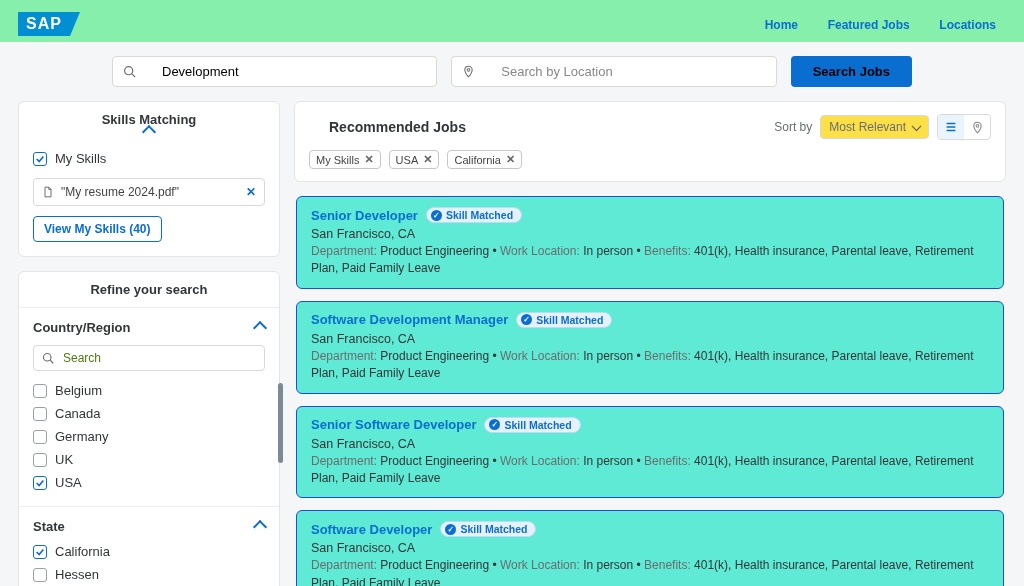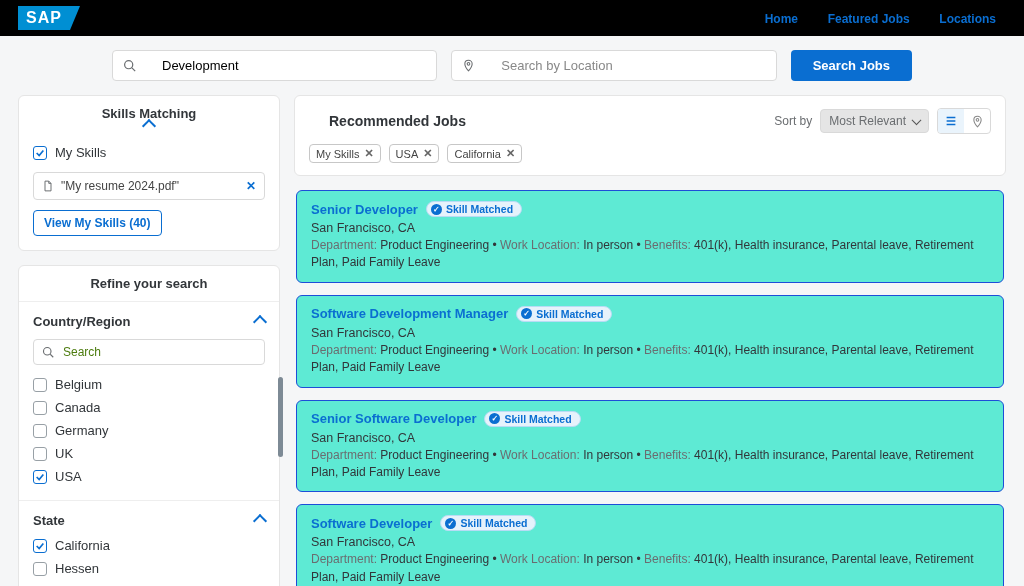--- a/index.html
+++ b/index.html
@@ -17,22 +17,22 @@
     font-family: "72", -apple-system, BlinkMacSystemFont, "Segoe UI", Arial, sans-serif;
     font-size: 13px;
     color: var(--text);
     background: #fff;
   }
   
   .topbar {
     display: flex;
     justify-content: space-between;
     align-items: center;
-    padding: 6px 28px 6px 18px;
-    background: #000000;
+    padding: 12px 28px 6px 18px;
+    background: #86efac;
   }
   .logo-wrap { position: relative; display: inline-block; }
   .logo-box {
     background: #008fd3;
     color: #fff;
     font-weight: 700;
     font-size: 16px;
     padding: 3px 8px;
     letter-spacing: 1px;
     display: inline-block;
@@ -77,21 +77,21 @@
   .search-input input {
     border: none;
     outline: none;
     font-size: 13px;
     width: 100%;
     background: transparent;
   }
   .search-input input::placeholder { color: #888; }
   .btn-primary {
     background: var(--blue);
-    color: #ffffff;
+    color: #000000;
     border: none;
     border-radius: 4px;
     padding: 0 22px;
     font-weight: 600;
     font-size: 13px;
     cursor: pointer;
   }
   
   .layout {
     display: flex;
@@ -213,21 +213,21 @@
     margin-left: 20px;
   }
   .results-title { font-weight: 700; font-size: 14px; }
   .sort-wrap { display: flex; align-items: center; gap: 8px; font-size: 12px; color: var(--text-muted); }
   .sort-select {
     border: 1px solid var(--border);
     border-radius: 4px;
     padding: 4px 22px 4px 8px;
     font-size: 12px;
     position: relative;
-    background: #e5e5e5;
+    background: #fde047;
   }
   .sort-select::after {
     content: "";
     position: absolute;
     right: 8px; top: 50%;
     width: 6px; height: 6px;
     border-left: 1.5px solid #555;
     border-bottom: 1.5px solid #555;
     transform: translateY(-60%) rotate(-45deg);
   }

